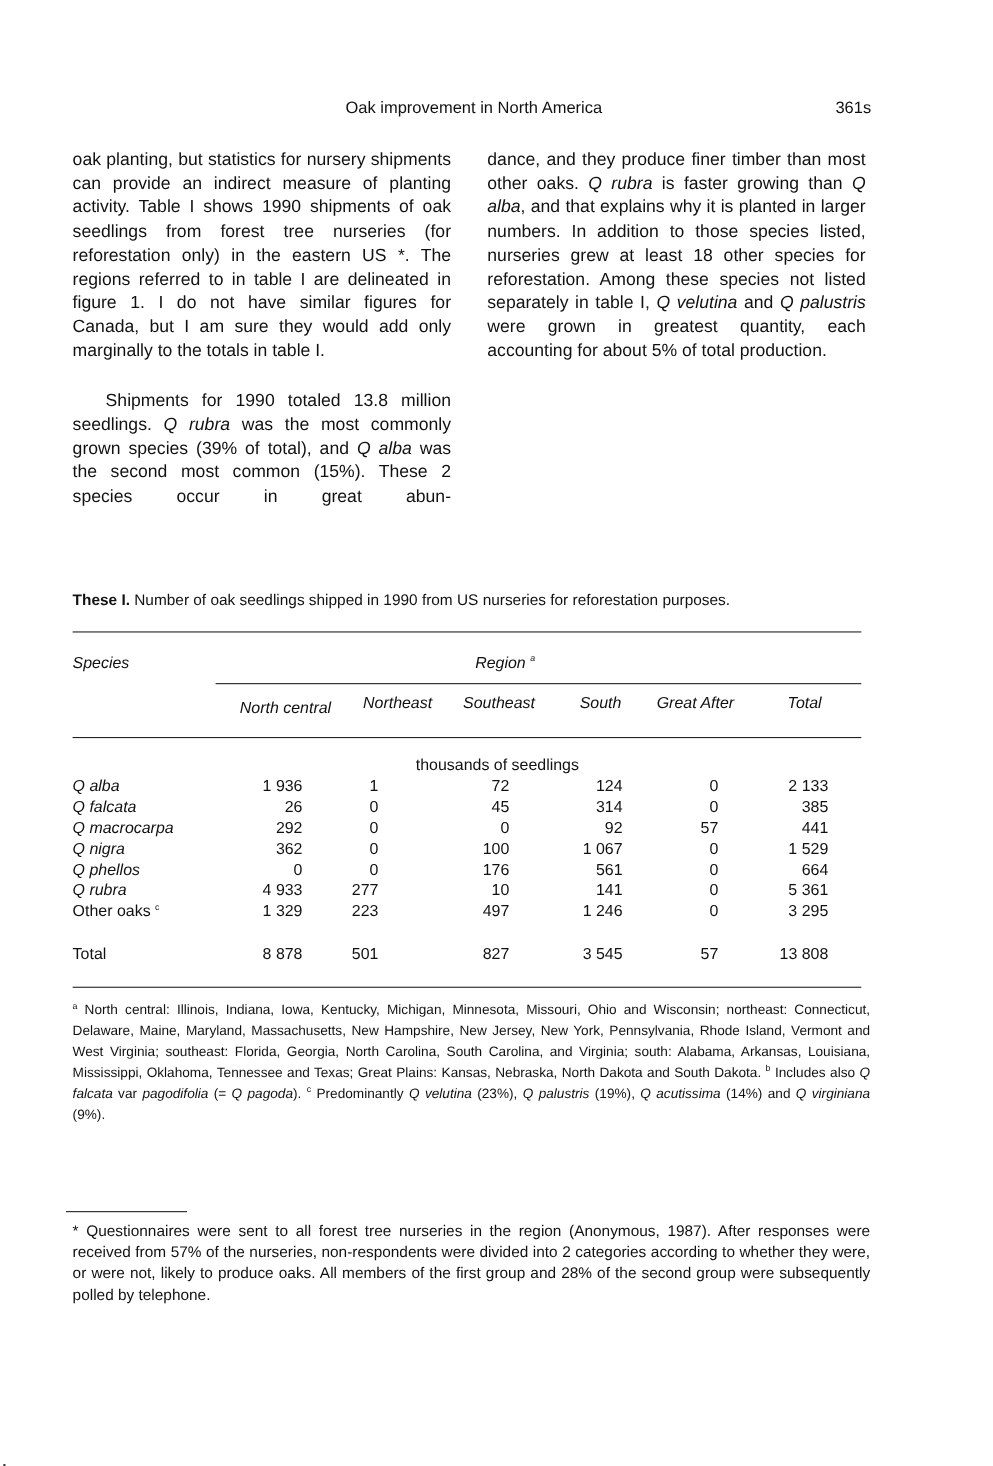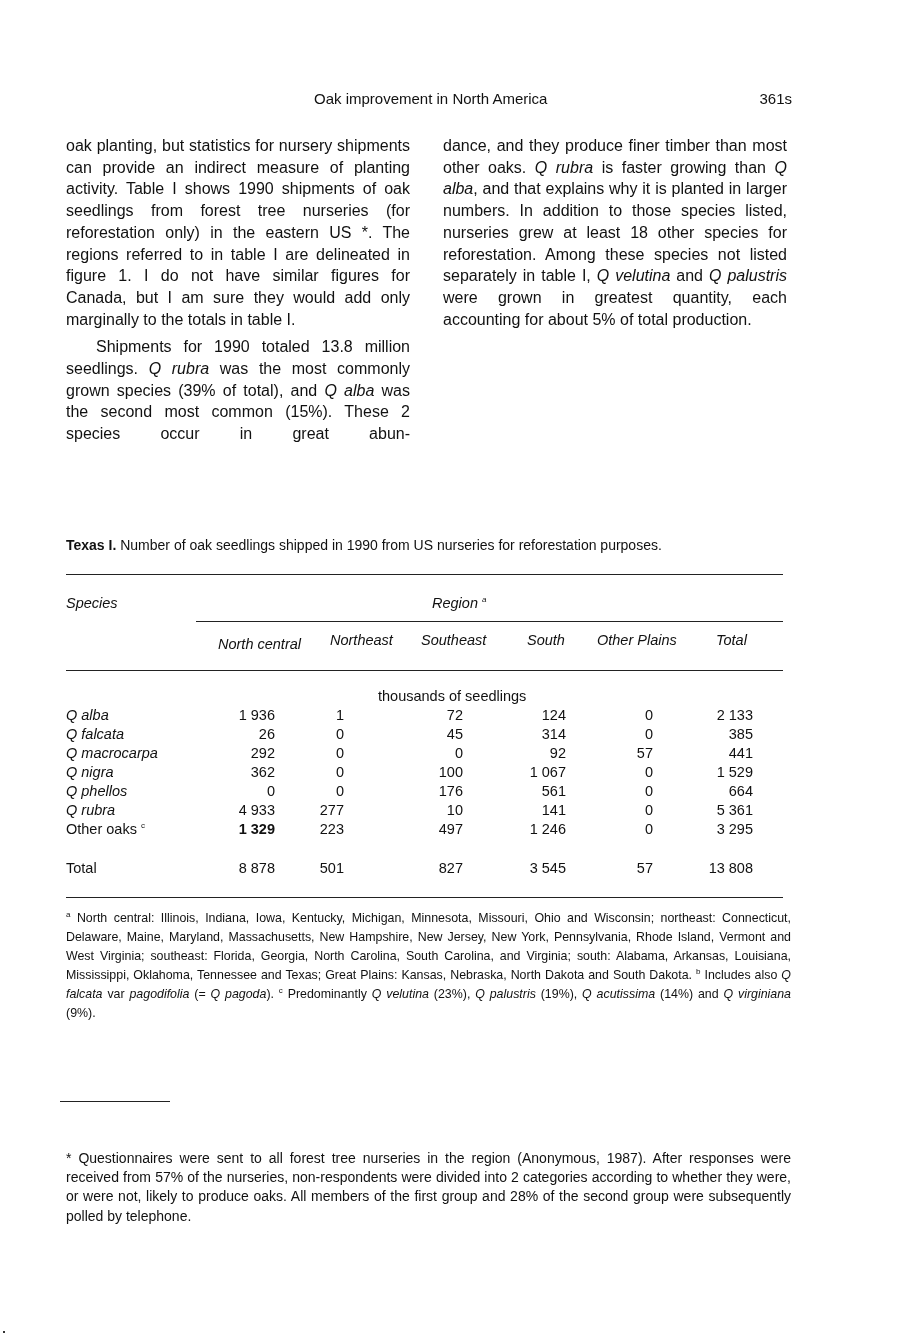--- a/index.html
+++ b/index.html
@@ -14,21 +14,21 @@
   .running-title { position: absolute; left: 314px; top: 0; }
   .page-number { position: absolute; right: 111px; top: 0; }
 
   .col {
     position: absolute; top: 135px; width: 344px;
     font-size: 16px; line-height: 21.7px; text-align: justify;
   }
   .col.left { left: 66px; }
   .col.right { left: 443px; }
   .col p { margin: 0; }
-  .col p.indent { text-indent: 30px; margin-top: 6px; }
+  .col p.indent { text-indent: 30px; margin-top: 24px; }
   .col p.last-justify { text-align-last: justify; }
   i { font-style: italic; }
 
   .table-caption {
     position: absolute; left: 66px; top: 537px; font-size: 14px;
   }
   .table-caption b { font-weight: bold; }
 
   .rule { position: absolute; height: 1px; background: #222; }
 
@@ -37,21 +37,21 @@
   .num { text-align: right; width: 80px; }
 
   .footnotes {
     position: absolute; left: 66px; top: 909px; width: 725px;
     font-size: 12.4px; line-height: 19px; text-align: justify;
   }
   sup { font-size: 8px; vertical-align: super; line-height: 0; }
 
   .fn-rule { position: absolute; left: 60px; top: 1101px; width: 110px; height: 1px; background: #222; }
   .bottom-note {
-    position: absolute; left: 66px; top: 1149px; width: 725px;
+    position: absolute; left: 66px; top: 1110px; width: 725px;
     font-size: 14px; line-height: 19.2px; text-align: justify;
   }
   .corner-mark { position: absolute; left: 3px; top: 1331px; width: 2px; height: 2px; background: #333; }
 </style>
 </head>
 <body>
 
 <div class="running-head">
   <span class="running-title">Oak improvement in North America</span>
   <span class="page-number">361s</span>
@@ -59,32 +59,32 @@
 
 <div class="col left">
   <p><span>oak planting, but statistics for nursery shipments can provide an indirect measure of planting activity. Table I shows 1990 shipments of oak seedlings from forest tree nurseries (for reforestation only) in the eastern US *. The regions referred to in table I are delineated in figure 1. I do not have similar figures for Canada, but I am sure they would add only marginally to the totals in table I.</span></p>
   <p class="indent last-justify"><span>Shipments for 1990 totaled 13.8 million seedlings. </span><i>Q rubra</i><span> was the most commonly grown species (39% of total), and </span><i>Q alba</i><span> was the second most common (15%). These 2 species occur in great abun-</span></p>
 </div>
 
 <div class="col right">
   <p><span>dance, and they produce finer timber than most other oaks. </span><i>Q rubra</i><span> is faster growing than </span><i>Q alba</i><span>, and that explains why it is planted in larger numbers. In addition to those species listed, nurseries grew at least 18 other species for reforestation. Among these species not listed separately in table I, </span><i>Q velutina</i><span> and </span><i>Q palustris</i><span> were grown in greatest quantity, each accounting for about 5% of total production.</span></p>
 </div>
 
-<div class="table-caption"><b>Texas I.</b><span> Number of oak seedlings shipped in 1990 from US nurseries for reforestation purposes.</span></div>
+<div class="table-caption"><b>These I.</b><span> Number of oak seedlings shipped in 1990 from US nurseries for reforestation purposes.</span></div>
 
 <div>
   <div class="rule" style="left:66px; top:574px; width:717px;"></div>
   <div class="th" style="left:66px; top:595px;">Species</div>
   <div class="th" style="left:432px; top:595px;"><span>Region</span> <sup>a</sup></div>
   <div class="rule" style="left:196px; top:621px; width:587px;"></div>
   <div class="th" style="left:218px; top:636px;">North central</div>
   <div class="th" style="left:330px; top:632px;">Northeast</div>
   <div class="th" style="left:421px; top:632px;">Southeast</div>
   <div class="th" style="left:527px; top:632px;text-align:right;">South</div>
-  <div class="th" style="left:597px; top:632px;">Other Plains</div>
+  <div class="th" style="left:597px; top:632px;">Great After</div>
   <div class="th" style="left:716px; top:632px;">Total</div>
   <div class="rule" style="left:66px; top:670px; width:717px;"></div>
 
   <div class="cell" style="left:378px; top:688px;">thousands of seedlings</div>
 
   <div id="rows-container">
       <div>
         <div class="cell" style="left: 66px; top: 707px;"><i>Q alba</i></div>
         <div class="cell num" style="left: 195px; top: 707px;">1 936</div>
         <div class="cell num" style="left: 264px; top: 707px;">1</div>
@@ -133,21 +133,21 @@
         <div class="cell" style="left: 66px; top: 802px;"><i>Q rubra</i></div>
         <div class="cell num" style="left: 195px; top: 802px;">4 933</div>
         <div class="cell num" style="left: 264px; top: 802px;">277</div>
         <div class="cell num" style="left: 383px; top: 802px;">10</div>
         <div class="cell num" style="left: 486px; top: 802px;">141</div>
         <div class="cell num" style="left: 573px; top: 802px;">0</div>
         <div class="cell num" style="left: 673px; top: 802px;">5 361</div>
       </div>
       <div>
         <div class="cell" style="left: 66px; top: 821px;"><span>Other oaks</span> <sup>c</sup></div>
-        <div class="cell num" style="left: 195px; top: 821px; font-weight: bold;">1 329</div>
+        <div class="cell num" style="left: 195px; top: 821px;">1 329</div>
         <div class="cell num" style="left: 264px; top: 821px;">223</div>
         <div class="cell num" style="left: 383px; top: 821px;">497</div>
         <div class="cell num" style="left: 486px; top: 821px;">1 246</div>
         <div class="cell num" style="left: 573px; top: 821px;">0</div>
         <div class="cell num" style="left: 673px; top: 821px;">3 295</div>
       </div>
       <div>
         <div class="cell" style="left: 66px; top: 860px;"><span>Total</span></div>
         <div class="cell num" style="left: 195px; top: 860px;">8 878</div>
         <div class="cell num" style="left: 264px; top: 860px;">501</div>

